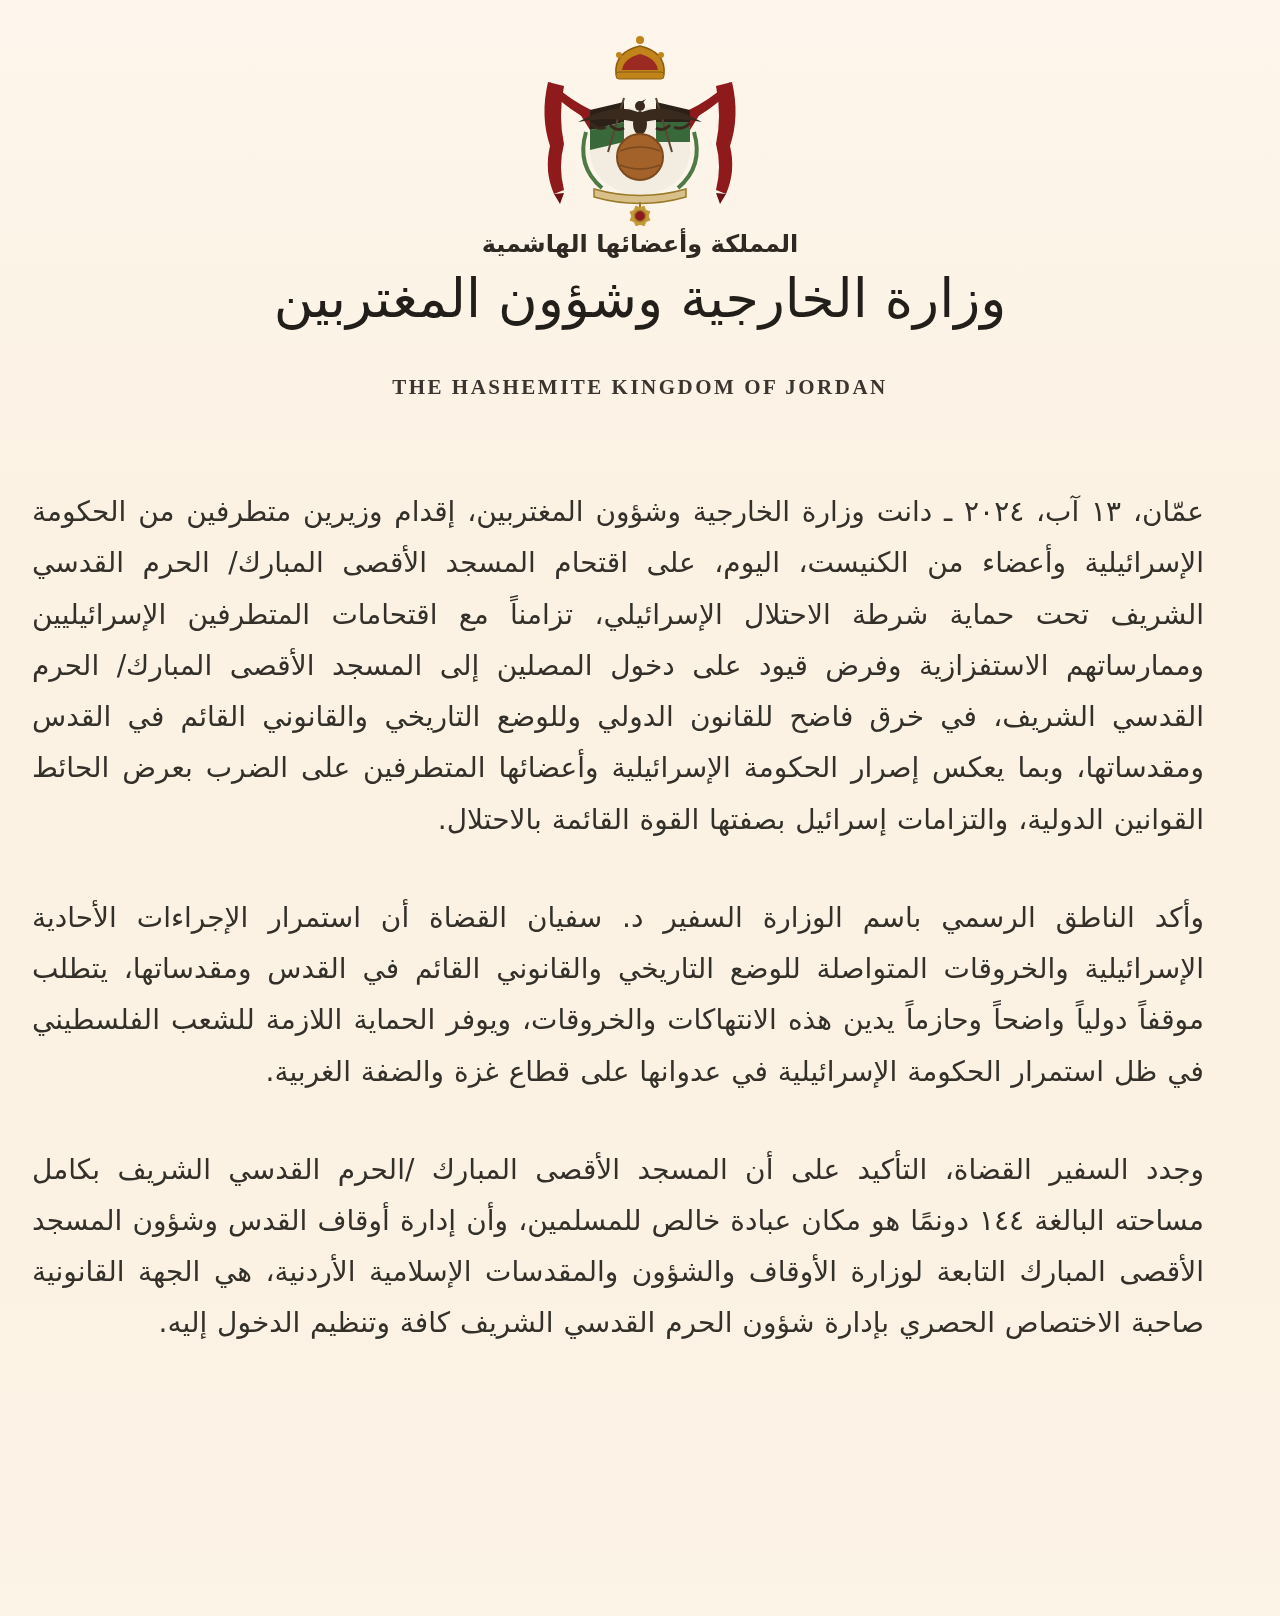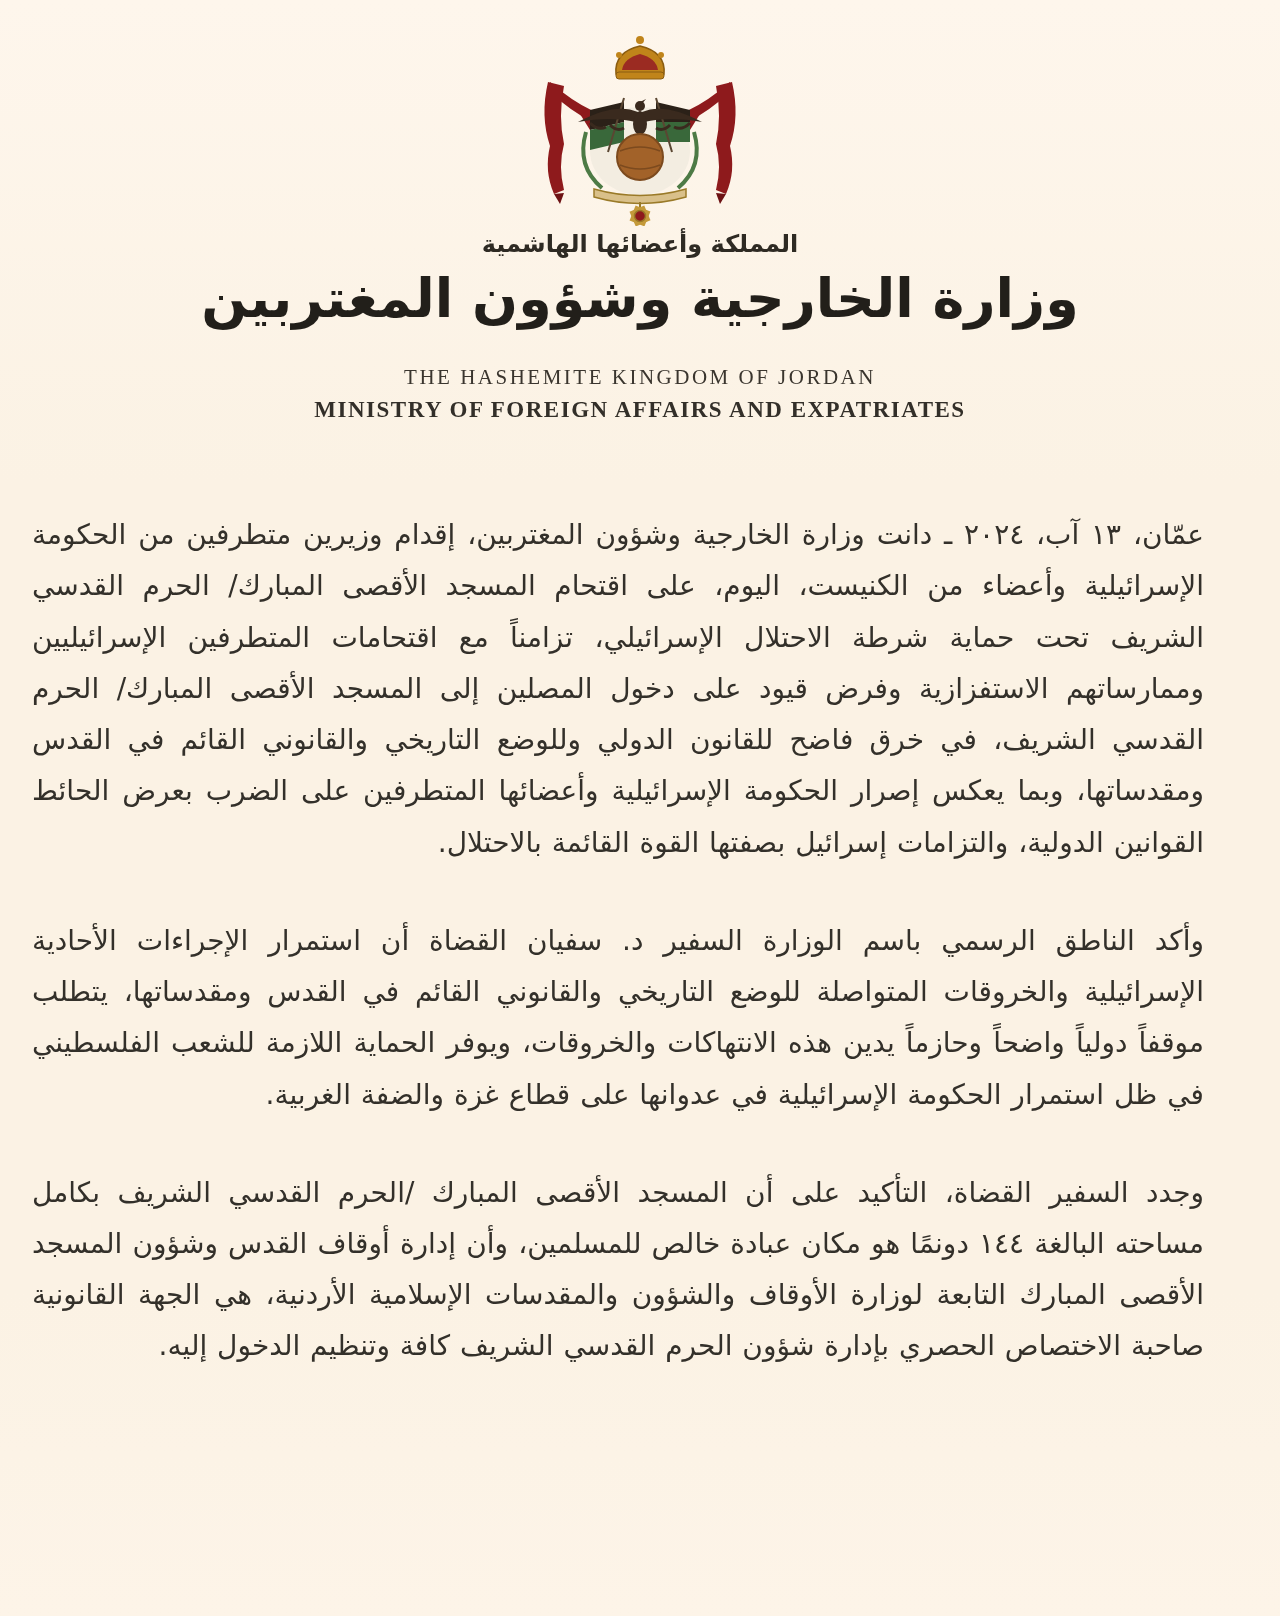--- a/index.html
+++ b/index.html
@@ -25,29 +25,29 @@
   .kingdom-ar {
     margin-top: 4px;
     font-size: 24px;
     font-weight: bold;
     color: #2e2a23;
     direction: rtl;
   }
   .ministry-ar {
     margin-top: 6px;
     font-size: 54px;
-    font-weight: bold;
+    font-weight: normal;
     color: #221f1a;
     direction: rtl;
     line-height: 1.3;
   }
   .kingdom-en {
-    margin-top: 31px;
+    margin-top: 41px;
     font-family: "Liberation Serif", serif;
-    font-weight: normal;
+    font-weight: bold;
     font-size: 21px;
     letter-spacing: 2.5px;
     color: #3a352e;
   }
   .ministry-en {
     margin-top: 7px;
     font-family: "Liberation Serif", serif;
     font-weight: bold;
     font-size: 23px;
     letter-spacing: 1.5px;
@@ -134,21 +134,20 @@
         </g>
       </svg>
     </div>
 
     <div class="kingdom-ar" dir="rtl">المملكة وأعضائها الهاشمية</div>
 
     <div class="ministry-ar" dir="rtl">وزارة الخارجية وشؤون المغتربين</div>
 
     <div class="kingdom-en">THE HASHEMITE KINGDOM OF JORDAN</div>
 
-    <div class="ministry-en">MINISTRY OF FOREIGN AFFAIRS AND EXPATRIATES</div>
   </header>
 
   <main>
     <p>عمّان، ١٣ آب، ٢٠٢٤ ـ دانت وزارة الخارجية وشؤون المغتربين، إقدام وزيرين متطرفين من الحكومة الإسرائيلية وأعضاء من الكنيست، اليوم، على اقتحام المسجد الأقصى المبارك/ الحرم القدسي الشريف تحت حماية شرطة الاحتلال الإسرائيلي، تزامناً مع اقتحامات المتطرفين الإسرائيليين وممارساتهم الاستفزازية وفرض قيود على دخول المصلين إلى المسجد الأقصى المبارك/ الحرم القدسي الشريف، في خرق فاضح للقانون الدولي وللوضع التاريخي والقانوني القائم في القدس ومقدساتها، وبما يعكس إصرار الحكومة الإسرائيلية وأعضائها المتطرفين على الضرب بعرض الحائط القوانين الدولية، والتزامات إسرائيل بصفتها القوة القائمة بالاحتلال.</p>
     <p>وأكد الناطق الرسمي باسم الوزارة السفير د. سفيان القضاة أن استمرار الإجراءات الأحادية الإسرائيلية والخروقات المتواصلة للوضع التاريخي والقانوني القائم في القدس ومقدساتها، يتطلب موقفاً دولياً واضحاً وحازماً يدين هذه الانتهاكات والخروقات، ويوفر الحماية اللازمة للشعب الفلسطيني في ظل استمرار الحكومة الإسرائيلية في عدوانها على قطاع غزة والضفة الغربية.</p>
     <p>وجدد السفير القضاة، التأكيد على أن المسجد الأقصى المبارك /الحرم القدسي الشريف بكامل مساحته البالغة ١٤٤ دونمًا هو مكان عبادة خالص للمسلمين، وأن إدارة أوقاف القدس وشؤون المسجد الأقصى المبارك التابعة لوزارة الأوقاف والشؤون والمقدسات الإسلامية الأردنية، هي الجهة القانونية صاحبة الاختصاص الحصري بإدارة شؤون الحرم القدسي الشريف كافة وتنظيم الدخول إليه.</p>
   </main>
 </div>
 
 </body></html>

